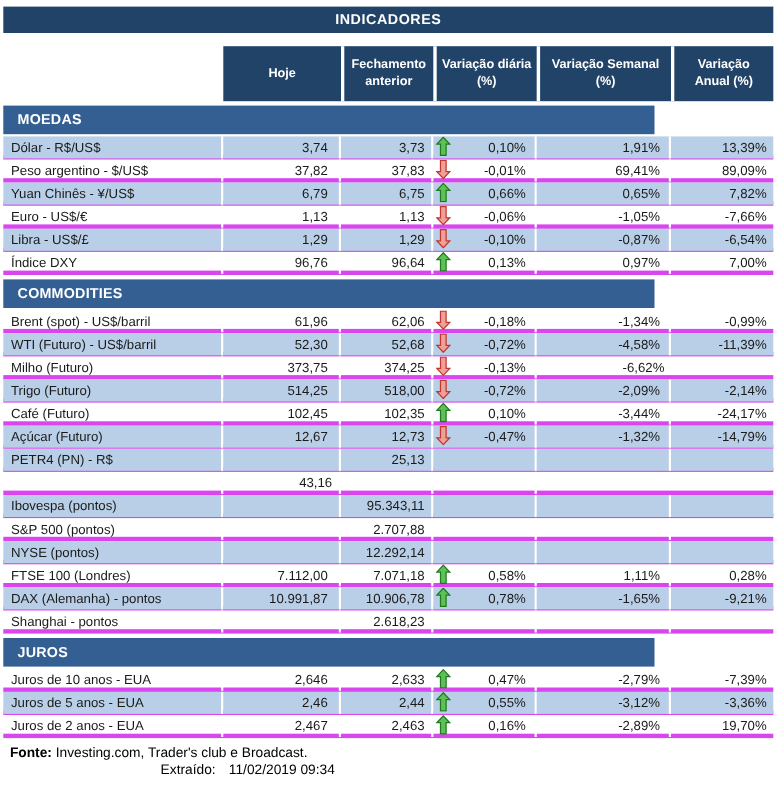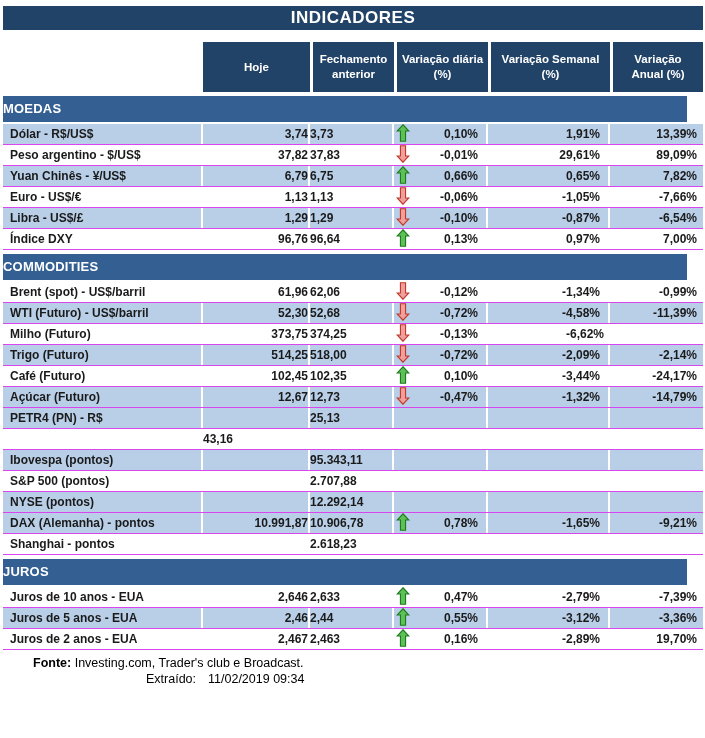--- a/index.html
+++ b/index.html
@@ -7,21 +7,21 @@
   body {
     width: 705px; height: 738px; overflow: hidden;
     font-family: "Liberation Sans", "DejaVu Sans", sans-serif;
     color: #1a1a1a;
   }
   .page { padding: 6px 2px 0 3px; width: 705px; }
 
   .title-bar {
     width: 700px; height: 24px; line-height: 24px;
     background: var(--header-navy); color: #ffffff;
-    text-align: center; font-weight: bold; font-size: 17px;
+    text-align: center; font-weight: bold; font-size: 13px;
     letter-spacing: 0.5px;
   }
 
   .header-row {
     margin-top: 12px;
     display: grid;
     grid-template-columns: 200px 107px 84px 94px 122px 93px;
     width: 700px; height: 50px;
   }
   .hcell {
@@ -29,52 +29,51 @@
     font-weight: bold; font-size: 11.5px; line-height: 1.3;
     display: flex; align-items: center; justify-content: center;
     text-align: center; white-space: pre-line;
     border-left: 3px solid #ffffff;
   }
   .hcell.label-col { background: transparent; border-left: none; }
   .hcell:nth-child(2) { border-left: none; }
 
   .section-bar {
     margin-top: 4px; margin-bottom: 2px;
-    width: 684px; height: 26px; line-height: 26px;
+    width: 592px; height: 26px; line-height: 26px;
     background: var(--section-blue); color: #ffffff;
-    font-weight: bold; font-size: 13px; padding-left: 0;
+    font-weight: bold; font-size: 13px; padding-left: 13px;
     letter-spacing: 0.2px;
   }
 
   .row {
     display: grid;
     grid-template-columns: 200px 107px 84px 94px 122px 93px;
     width: 700px; height: 21px;
-    border-bottom: 1px solid #d946ef;
+    border-bottom: 4px solid #d946ef;
     font-size: 12px;
-    font-weight: bold;
   }
   .row.shaded .cell { background: var(--row-shade); }
   .cell {
     height: 20px; line-height: 20px;
     border-right: 2px solid #ffffff;
     overflow: hidden; white-space: nowrap;
   }
   .cell:last-child { border-right: none; }
   .cell.label { padding-left: 7px; text-align: left; }
-  .cell.num  { text-align: right; }
-  .cell.fech { padding-right: 6px; }
+  .cell.num  { text-align: right; padding-right: 10px; }
+  .cell.fech { text-align: right; padding-right: 6px; }
   .cell.pct  { text-align: right; padding-right: 8px; }
   .cell.pct.last { padding-right: 6px; }
   .cell.diaria { display: flex; }
   .cell.diaria .arrow { width: 14px; height: 18px; flex: 0 0 14px; margin-left: 2px; display: block; }
   .cell.diaria .val { flex: 1; text-align: right; padding-right: 8px; }
 
   .footer { margin-top: 5px; font-size: 12.5px; color: #000000; }
-  .footer .fonte { padding-left: 6px; line-height: 16px; margin-left: 24px; }
+  .footer .fonte { padding-left: 6px; line-height: 16px; }
   .footer .fonte b { font-weight: bold; }
   .footer .extraido { padding-left: 143px; line-height: 17px; }
   .footer .extraido .ts { margin-left: 12px; }
 </style>
 </head>
 <body>
 
 <div class="page">
 
   <div class="title-bar">INDICADORES</div>
@@ -110,21 +109,21 @@
       <div class="row">
         <div class="cell label">Peso argentino - $/US$</div>
         <div class="cell num">37,82</div>
         <div class="cell fech">37,83</div>
         <div class="cell diaria">
           <svg viewBox="0 0 14 19" class="arrow">
             <path d="M7 18.2 L0.8 11.6 H4.3 V0.8 H9.7 V11.6 H13.2 Z" fill="#EFA09C" stroke="#C0392B" stroke-width="1.2"></path>
           </svg>
           <span class="val">-0,01%</span>
         </div>
-        <div class="cell pct">29,61%</div>
+        <div class="cell pct">69,41%</div>
         <div class="cell pct last">89,09%</div>
       </div>
       <div class="row shaded">
         <div class="cell label">Yuan Chinês - ¥/US$</div>
         <div class="cell num">6,79</div>
         <div class="cell fech">6,75</div>
         <div class="cell diaria">
           <svg viewBox="0 0 14 19" class="arrow">
             <path d="M7 0.8 L13.2 7.4 H9.7 V18.2 H4.3 V7.4 H0.8 Z" fill="#5DC157" stroke="#1F7A1F" stroke-width="1.2"></path>
           </svg>
@@ -174,21 +173,21 @@
       </div>
       <div class="section-bar">COMMODITIES</div>
       <div class="row">
         <div class="cell label">Brent (spot) - US$/barril</div>
         <div class="cell num">61,96</div>
         <div class="cell fech">62,06</div>
         <div class="cell diaria">
           <svg viewBox="0 0 14 19" class="arrow">
             <path d="M7 18.2 L0.8 11.6 H4.3 V0.8 H9.7 V11.6 H13.2 Z" fill="#EFA09C" stroke="#C0392B" stroke-width="1.2"></path>
           </svg>
-          <span class="val">-0,12%</span>
+          <span class="val">-0,18%</span>
         </div>
         <div class="cell pct">-1,34%</div>
         <div class="cell pct last">-0,99%</div>
       </div>
       <div class="row shaded">
         <div class="cell label">WTI (Futuro) - US$/barril</div>
         <div class="cell num">52,30</div>
         <div class="cell fech">52,68</div>
         <div class="cell diaria">
           <svg viewBox="0 0 14 19" class="arrow">
@@ -291,20 +290,33 @@
       </div>
       <div class="row shaded">
         <div class="cell label">NYSE (pontos)</div>
         <div class="cell num"></div>
         <div class="cell fech">12.292,14</div>
         <div class="cell diaria">
           <span class="val"></span>
         </div>
         <div class="cell pct"></div>
         <div class="cell pct last"></div>
+      </div>
+      <div class="row">
+        <div class="cell label">FTSE 100 (Londres)</div>
+        <div class="cell num">7.112,00</div>
+        <div class="cell fech">7.071,18</div>
+        <div class="cell diaria">
+          <svg viewBox="0 0 14 19" class="arrow">
+            <path d="M7 0.8 L13.2 7.4 H9.7 V18.2 H4.3 V7.4 H0.8 Z" fill="#5DC157" stroke="#1F7A1F" stroke-width="1.2"></path>
+          </svg>
+          <span class="val">0,58%</span>
+        </div>
+        <div class="cell pct">1,11%</div>
+        <div class="cell pct last">0,28%</div>
       </div>
       <div class="row shaded">
         <div class="cell label">DAX (Alemanha) - pontos</div>
         <div class="cell num">10.991,87</div>
         <div class="cell fech">10.906,78</div>
         <div class="cell diaria">
           <svg viewBox="0 0 14 19" class="arrow">
             <path d="M7 0.8 L13.2 7.4 H9.7 V18.2 H4.3 V7.4 H0.8 Z" fill="#5DC157" stroke="#1F7A1F" stroke-width="1.2"></path>
           </svg>
           <span class="val">0,78%</span>

